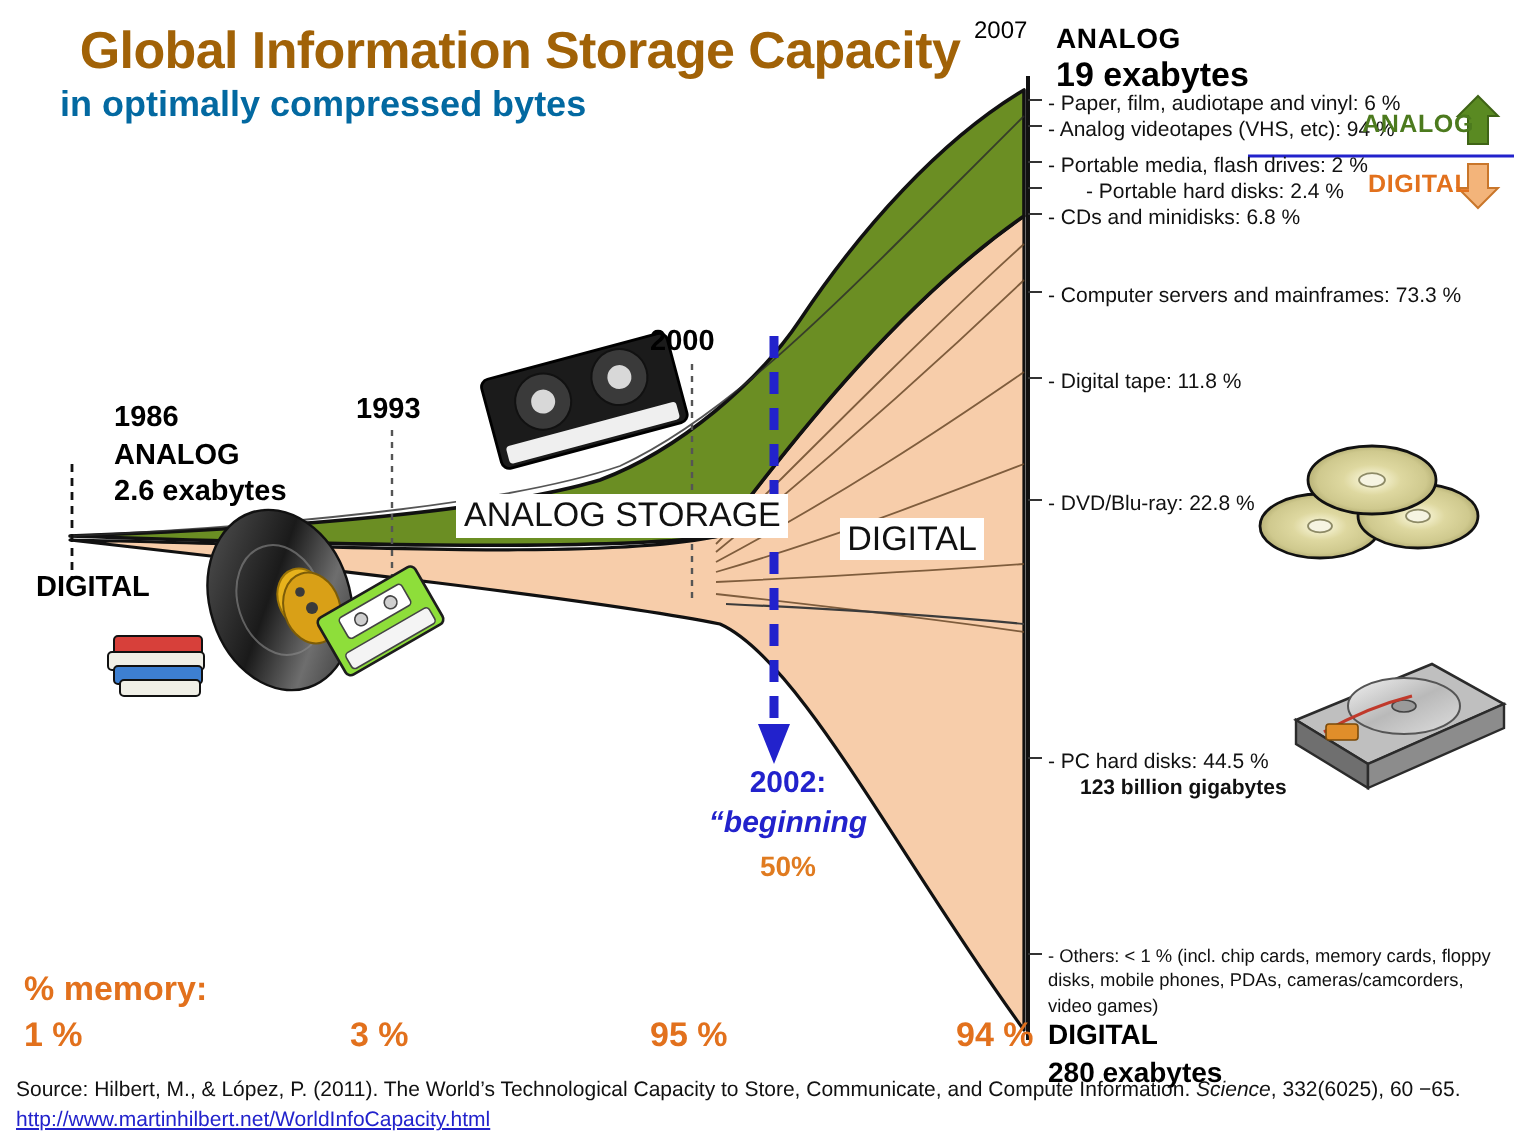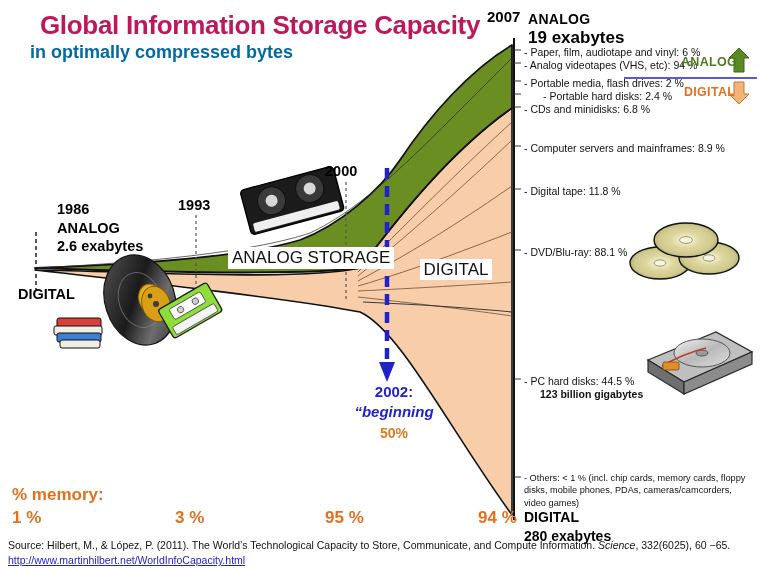--- a/index.html
+++ b/index.html
@@ -3,21 +3,21 @@
 <meta charset="utf-8">
 <style>
   html,body{margin:0;padding:0;background:#fff;}
   body{width:760px;height:570px;position:relative;overflow:hidden;
        font-family:"Liberation Sans", sans-serif;color:#000;}
   .abs{position:absolute;}
   #chart-svg{position:absolute;left:0;top:0;width:760px;height:570px;}
 
   
   #title{left:30px;top:10px;width:460px;text-align:center;
-         font-size:26px;font-weight:bold;color:#be185d;letter-spacing:-.3px;}
+         font-size:26px;font-weight:bold;color:#a16207;letter-spacing:-.3px;}
   #subtitle{left:30px;top:42px;width:460px;text-align:left;
             font-size:18px;font-weight:bold;color:#0369a1;}
 
   
   #lbl-1986{left:57px;top:200px;font-size:14.5px;font-weight:bold;line-height:1.28;}
   #lbl-1986-digital{left:18px;top:285px;font-size:14.5px;font-weight:bold;line-height:1.28;}
   #lbl-1993{left:178px;top:197px;font-size:14.5px;font-weight:bold;}
   #lbl-2000{left:325px;top:163px;font-size:14.5px;font-weight:bold;}
 
   
@@ -41,21 +41,21 @@
   #pct-3{left:175px;top:508px;}
   #pct-25{left:325px;top:508px;}
   #pct-94{left:478px;top:508px;}
 
   
   #source{left:8px;top:538px;width:746px;font-size:10.5px;line-height:1.45;color:#111;}
   #source .it{font-style:italic;}
   #source .lnk{color:#2222cc;text-decoration:underline;}
 
   
-  #rp-2007{left:487px;top:8px;font-size:15px;font-weight:bold;}
+  #rp-2007{left:487px;top:8px;font-size:12px;font-weight:normal;}
   #rp-analog{left:528px;top:11px;font-size:14px;font-weight:bold;letter-spacing:.3px;}
   #rp-19ex{left:528px;top:28px;font-size:17px;font-weight:bold;}
 
   .rp-item{font-size:10.5px;color:#111;white-space:nowrap;line-height:1.35;}
   #rp-i0{left:524px;top:45px;}
   #rp-i1{left:524px;top:58px;}
   #rp-i2{left:524px;top:76px;}
   #rp-i3{left:524px;top:89px;margin-left:19px;}
   #rp-i4{left:524px;top:102px;}
   #rp-i5{left:524px;top:141px;}
@@ -252,23 +252,23 @@
 
 <div class="abs" id="rp-2007">2007</div>
 <div class="abs" id="rp-analog">ANALOG</div>
 <div class="abs" id="rp-19ex">19 exabytes</div>
 
 <div class="abs rp-item" id="rp-i0">- Paper, film, audiotape and vinyl: 6 %</div>
 <div class="abs rp-item" id="rp-i1">- Analog videotapes (VHS, etc): 94 %</div>
 <div class="abs rp-item" id="rp-i2">- Portable media, flash drives: 2 %</div>
 <div class="abs rp-item" id="rp-i3">- Portable hard disks: 2.4 %</div>
 <div class="abs rp-item" id="rp-i4">- CDs and minidisks: 6.8 %</div>
-<div class="abs rp-item" id="rp-i5">- Computer  servers and mainframes: 8.9 %</div>
+<div class="abs rp-item" id="rp-i5">- Computer  servers and mainframes: 73.3 %</div>
 <div class="abs rp-item" id="rp-i6">- Digital tape: 11.8 %</div>
-<div class="abs rp-item" id="rp-i7">- DVD/Blu-ray: 88.1 %</div>
+<div class="abs rp-item" id="rp-i7">- DVD/Blu-ray: 22.8 %</div>
 <div class="abs rp-item" id="rp-i8">- PC hard disks: 44.5 %</div>
 <div class="abs rp-item" id="rp-i8b">123 billion  gigabytes</div>
 <div class="abs rp-item" id="rp-i9">- Others: &lt; 1 % (incl. chip cards, memory cards, floppy disks, mobile phones, PDAs, cameras/camcorders, video games)</div>
 
 <div class="abs" id="rp-digital-bottom">
   <div>DIGITAL</div>
   <div>280 exabytes</div>
 </div>
 
 <div class="abs" id="lg-analog">ANALOG</div>

